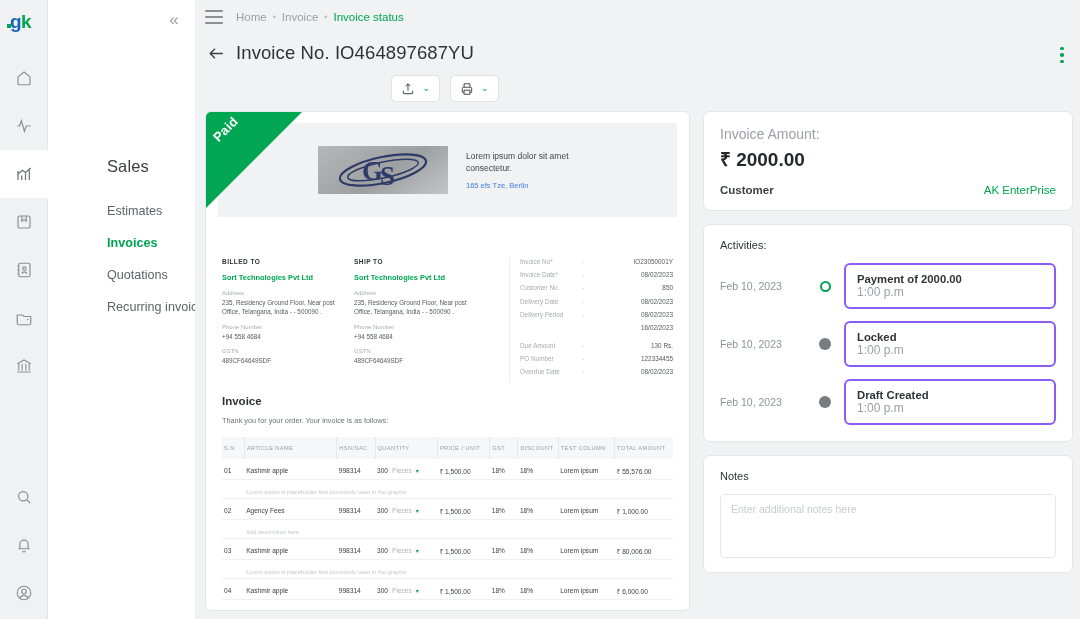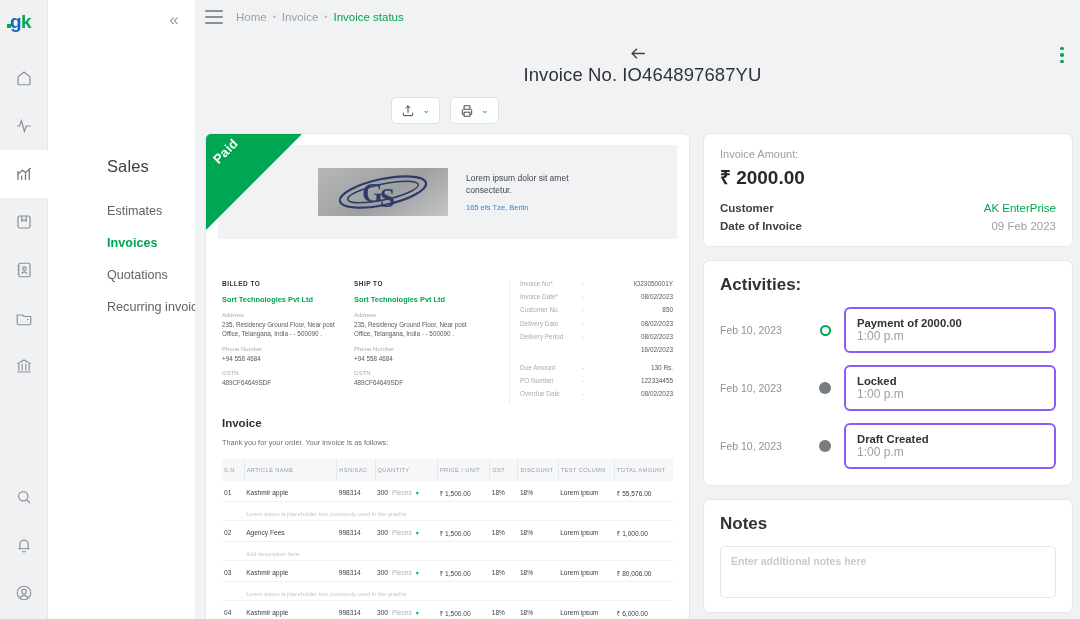--- a/index.html
+++ b/index.html
@@ -55,21 +55,21 @@
   .main { flex: 1 1 auto; height: 619px; position: relative; background: #f1f2f4; }
 
   .topbar { height: 28px; display: flex; align-items: center; padding: 6px 0 0 10px; }
   .hamburger { width: 18px; height: 14px; display: flex; flex-direction: column;
                justify-content: space-between; margin-right: 13px; }
   .hamburger i { display: block; height: 2px; background: #8b9095; border-radius: 1px; }
   .crumbs { font-size: 11.5px; color: #9aa0a6; display: flex; align-items: center; gap: 6px; justify-content: flex-end; }
   .crumbs .dot { font-size: 9px; color: #b7bcc0; }
   .crumbs .cur { color: #00a651; }
 
-  .page-head { display: flex; align-items: center; padding: 14px 0 0 10px; flex-direction: column; }
+  .page-head { display: flex; align-items: center; padding: 14px 0 0 10px; }
   .back { width: 22px; height: 22px; color: #3c4043; display: flex; align-items: center;
           justify-content: center; margin-right: 9px; }
   .page-title { font-size: 18.5px; color: #2f3337; letter-spacing: .1px; }
 
   .kebab {
     position: absolute; top: 42px; right: 7px;
     width: 22px; height: 26px;
     display: flex; flex-direction: column; align-items: center; justify-content: center; gap: 3px;
   }
   .kebab i { width: 3.5px; height: 3.5px; background: #00a651; border-radius: 50%; display: block; }
@@ -154,41 +154,41 @@
   .desc { font-size: 5.8px; color: #c3c6c9; }
   .qty-wrap { display: flex; align-items: center; gap: 4px; }
   .qty-unit { color: #b0b4b8; }
   .qty-chev { color: #00a651; font-size: 6px; }
   .c-sn { width: 22px; } .c-art { width: 92px; } .c-hsn { width: 38px; }
   .c-qty { width: 62px; } .c-pu { width: 52px; } .c-gst { width: 28px; }
   .c-disc { width: 40px; } .c-test { width: 56px; } .c-tot { width: 58px; }
 
   
   .card { background: #fff; border: 1px solid #e4e6e8; border-radius: 7px; padding: 14px 16px; }
-  .amt-lbl { font-size: 11px; color: #9aa0a6; margin-bottom: 4px; }
+  .amt-lbl { font-size: 14px; color: #9aa0a6; margin-bottom: 4px; }
   .amt-val { font-size: 19px; font-weight: bold; color: #24282c; margin-bottom: 12px; }
   .kv { display: flex; justify-content: space-between; align-items: baseline; font-size: 11.5px; margin-top: 6px; }
   .kv .k { color: #3c4043; font-weight: bold; }
   .kv .v-green { color: #00a651; }
   .kv .v-grey { color: #9aa0a6; }
 
-  .card-h { font-size: 17px; font-weight: bold; color: #2f3337; margin-bottom: 12px; }
+  .card-h { font-size: 11px; font-weight: normal; color: #2f3337; margin-bottom: 12px; }
   .act { display: flex; align-items: center; margin-bottom: 12px; }
   .act:last-child { margin-bottom: 2px; }
   .act-date { flex: 0 0 86px; font-size: 10.5px; color: #8e9398; }
   .act-mark { flex: 0 0 38px; display: flex; justify-content: center; }
   .mark-ring { width: 11px; height: 11px; border-radius: 50%; border: 2.2px solid #00a651; background: #fff; }
   .mark-dot { width: 12px; height: 12px; border-radius: 50%; background: #777c80; }
   .act-box { flex: 1 1 auto; border: 2px solid #8b5cf6; border-radius: 6px; padding: 8px 11px; }
   .act-t { font-size: 11.3px; font-weight: bold; color: #2f3337; }
   .act-s { font-size: 12px; color: #9aa0a6; }
 
   .notes-box {
-    border: 1px solid #e4e6e8; border-radius: 5px; height: 52px;
-    padding: 8px 10px; font-size: 10.5px; color: #c8cbce; font-weight: bold;
+    border: 1px solid #e4e6e8; border-radius: 5px; height: 64px;
+    padding: 8px 10px; font-size: 10.5px; color: #c8cbce;
   }
 </style>
 </head>
 <body>
 
 <div class="app">
 
   <div class="rail">
     <div class="logo">
       <svg width="34" height="24" viewBox="0 0 34 24">
@@ -545,24 +545,20 @@
 
       <div class="side-col">
 
         <div class="card">
           <div class="amt-lbl">Invoice Amount:</div>
           <div class="amt-val">₹ 2000.00</div>
           <div class="kv">
             <span class="k">Customer</span>
             <span class="v-green">AK EnterPrise</span>
           </div>
-          <div class="kv">
-            <span class="k">Date of Invoice</span>
-            <span class="v-grey">09 Feb 2023</span>
-          </div>
         </div>
 
         <div class="card">
           <div class="card-h">Activities:</div>
 
           <div class="act">
             <div class="act-date">Feb 10, 2023</div>
             <div class="act-mark">
                 <div class="mark-ring"></div>
               </div>

